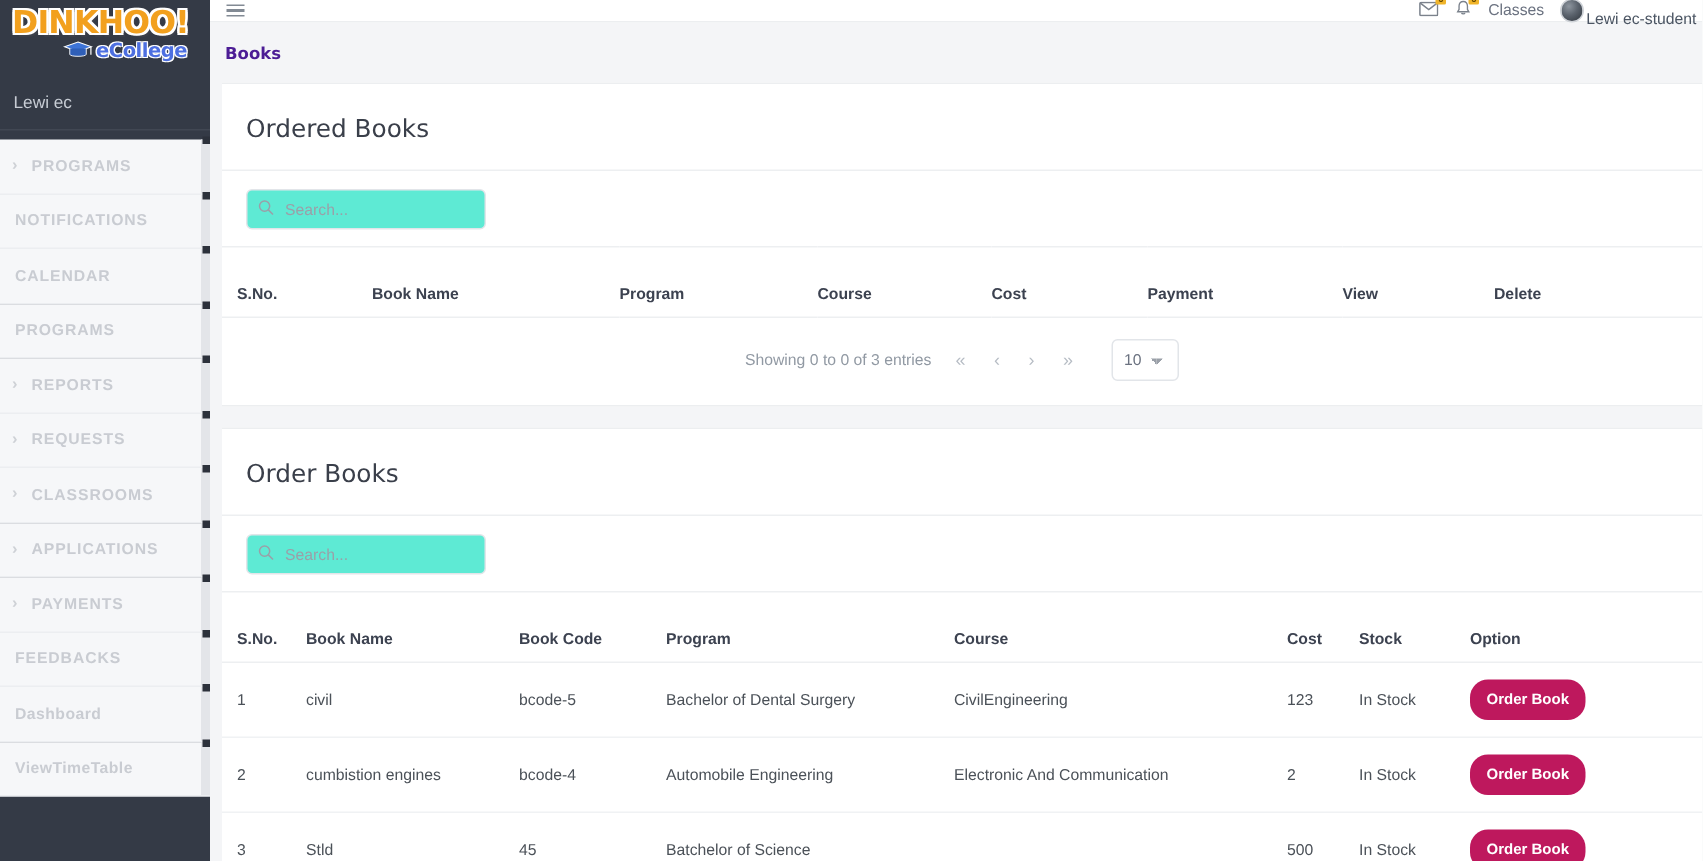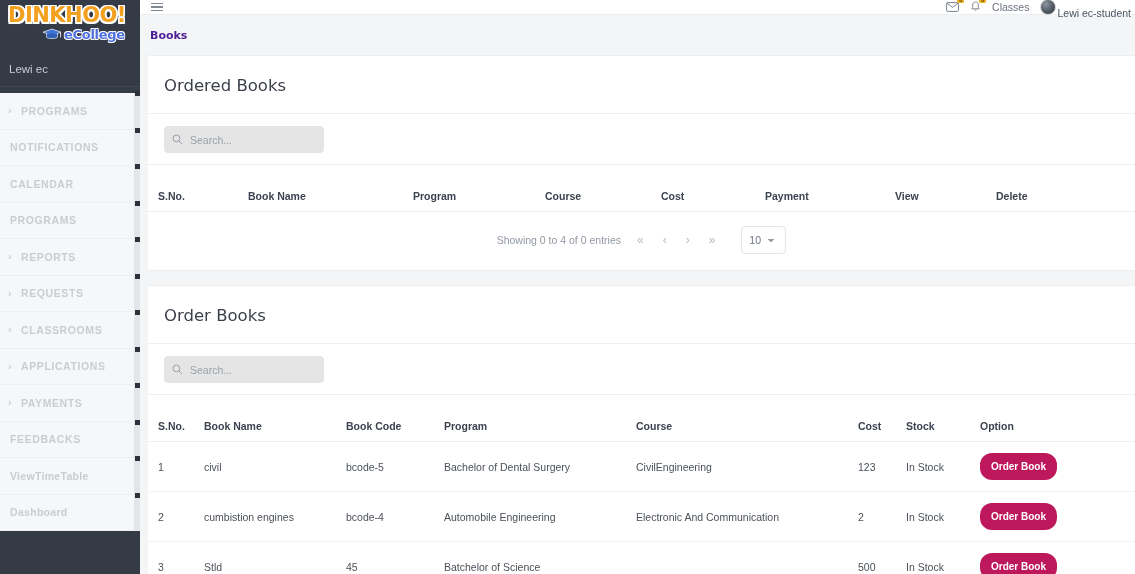--- a/index.html
+++ b/index.html
@@ -156,21 +156,21 @@
     padding: 20px 0 18px 16px;
   }
   .card-body { border-top: 1px solid #edeff1; }
   .search-row { padding: 12px 16px 11px 16px; }
   .search-wrap {
     position: relative; width: 160px;
   }
   .search-input {
     width: 160px; height: 27px;
     border: 1px solid #e2e5e9; border-radius: 4px;
-    background: #e5e5e5; outline: none;
+    background: #5eead4; outline: none;
     padding: 0 8px 0 25px;
     font-size: 10.5px; color: #4b5563;
     font-family: "Liberation Sans", sans-serif;
   }
   .search-input::placeholder { color: #9aa0a8; }
   .search-icon {
     position: absolute; left: 8px; top: 50%; transform: translateY(-50%);
     pointer-events: none;
   }
 
@@ -320,26 +320,26 @@
         <span class="nav-label">PAYMENTS</span>
         <span class="rail"></span>
           <span class="tick"></span>
       </div>
       <div class="nav-item">
         <span class="nav-label">FEEDBACKS</span>
         <span class="rail"></span>
           <span class="tick"></span>
       </div>
       <div class="nav-item lower">
+        <span class="nav-label">Dashboard</span>
+        <span class="rail"></span>
+          <span class="tick"></span>
+      </div>
+      <div class="nav-item lower">
         <span class="nav-label">ViewTimeTable</span>
-        <span class="rail"></span>
-          <span class="tick"></span>
-      </div>
-      <div class="nav-item lower">
-        <span class="nav-label">Dashboard</span>
         <span class="rail"></span>
           <span class="tick"></span>
       </div>
     </nav>
   </aside>
 
   <div class="main">
 
     <div class="topbar">
       <div class="hamburger">
@@ -405,21 +405,21 @@
                 <th>Cost</th>
                 <th>Payment</th>
                 <th>View</th>
                 <th>Delete</th>
               </tr>
             </thead>
             <tbody></tbody>
           </table>
 
           <div class="pager">
-            <span class="pager-text">Showing 0 to 4 of 0 entries</span>
+            <span class="pager-text">Showing 0 to 0 of 3 entries</span>
             <span class="pager-btn">«</span>
             <span class="pager-btn">‹</span>
             <span class="pager-btn">›</span>
             <span class="pager-btn">»</span>
             <select class="pager-select">
               <option>10</option>
             </select>
           </div>
         </div>
       </section>

